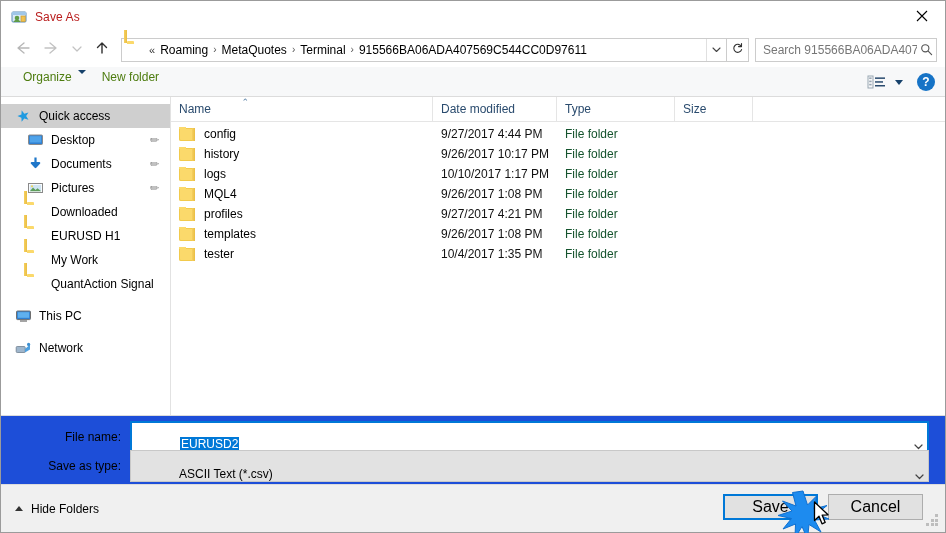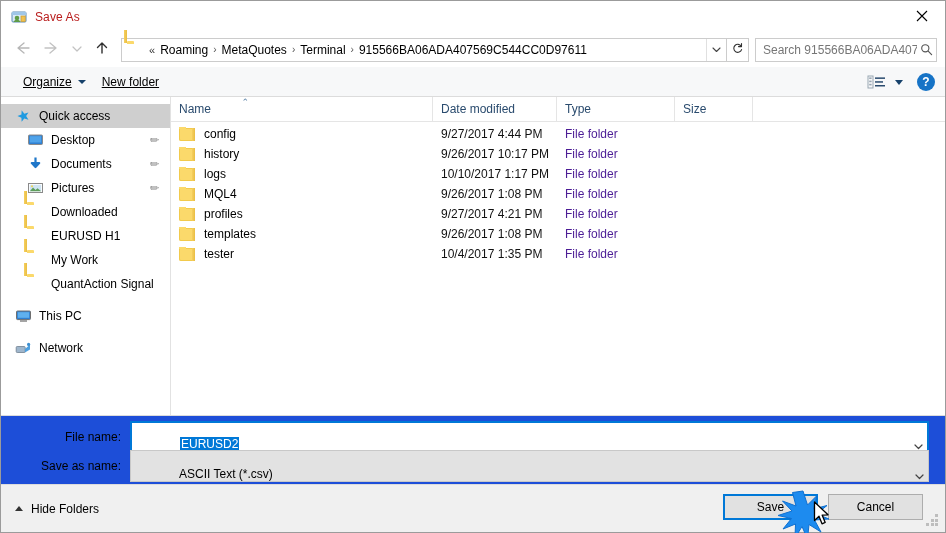--- a/index.html
+++ b/index.html
@@ -118,23 +118,23 @@
   .commandbar {
     height: 30px;
     background: #f7f8f9;
     border-bottom: 1px solid #dcdcdc;
     display: flex; align-items: center;
     padding: 0 8px 0 14px;
     flex: 0 0 auto;
     position: relative;
   }
   .cmd-item {
-    font-size: 12px; color: #000000;
-    display: flex; align-items: center;
-    padding: 0 8px; height: 24px; text-decoration: underline;
+    font-size: 12px; color: #4d7c0f;
+    display: flex; 
+    padding: 0 8px; height: 24px;
   }
   .cmd-caret {
     width: 0; height: 0;
     border-left: 4px solid transparent;
     border-right: 4px solid transparent;
     border-top: 4px solid #16416b;
     margin-left: 6px;
   }
   .cmd-right {
     position: absolute; right: 10px; top: 0; height: 30px;
@@ -252,21 +252,21 @@
     font-size: 12px; color: #000;
   }
   .cell-name {
     width: 262px;
     display: flex; align-items: center;
     padding-left: 8px;
     overflow: hidden; white-space: nowrap;
   }
   .cell-name .folder { margin-right: 9px; }
   .cell-date { width: 124px; padding-left: 8px; color: #111; white-space: nowrap; }
-  .cell-type { width: 118px; padding-left: 8px; color: #4c1d95; white-space: nowrap; }
+  .cell-type { width: 118px; padding-left: 8px; color: #14532d; white-space: nowrap; }
   .cell-size { width: 78px; padding-left: 8px; color: #111; }
 
   
   .formarea {
     flex: 0 0 auto;
     background: #1d4ed8;
     padding: 10px 16px 0 16px;
   }
   .formrow {
     display: flex; align-items: center;
@@ -327,21 +327,21 @@
     border-bottom: 5px solid #333;
     margin-right: 8px;
   }
   .btns {
     position: absolute; right: 22px; top: 9px;
     display: flex; gap: 10px;
   }
   .btn {
     width: 95px; height: 26px;
     display: flex; align-items: center; justify-content: center;
-    font-size: 12px; color: #000;
+    font-size: 16px; color: #000;
     background: #e1e1e1;
     border: 1px solid #adadad;
   }
   .btn.default {
     background: #e1e1e1;
     border: 2px solid #0078d7;
   }
   .grip {
     position: absolute; right: 5px; bottom: 4px;
     width: 14px; height: 14px;
@@ -668,21 +668,21 @@
       <div class="field focus">
         <span class="field-text"><span class="sel-text">EURUSD2</span></span>
         <span class="field-drop">
           <svg width="11" height="9" viewBox="0 0 11 9">
             <path d="M2 3 L5.5 6.5 L9 3" stroke="#444" stroke-width="1.2" fill="none" stroke-linecap="round" stroke-linejoin="round"></path>
           </svg>
         </span>
       </div>
     </div>
     <div class="formrow">
-      <span class="formlabel">Save as name:</span>
+      <span class="formlabel">Save as type:</span>
       <div class="field disabled">
         <span class="field-text">ASCII Text (*.csv)</span>
         <span class="field-drop">
           <svg width="11" height="9" viewBox="0 0 11 9">
             <path d="M2 3 L5.5 6.5 L9 3" stroke="#444" stroke-width="1.2" fill="none" stroke-linecap="round" stroke-linejoin="round"></path>
           </svg>
         </span>
       </div>
     </div>
   </div>

